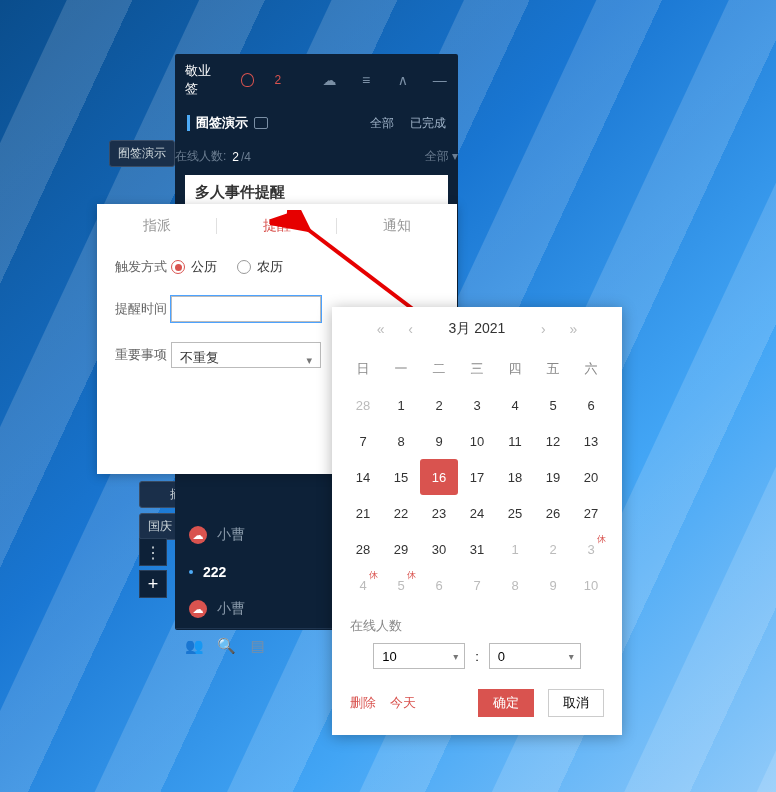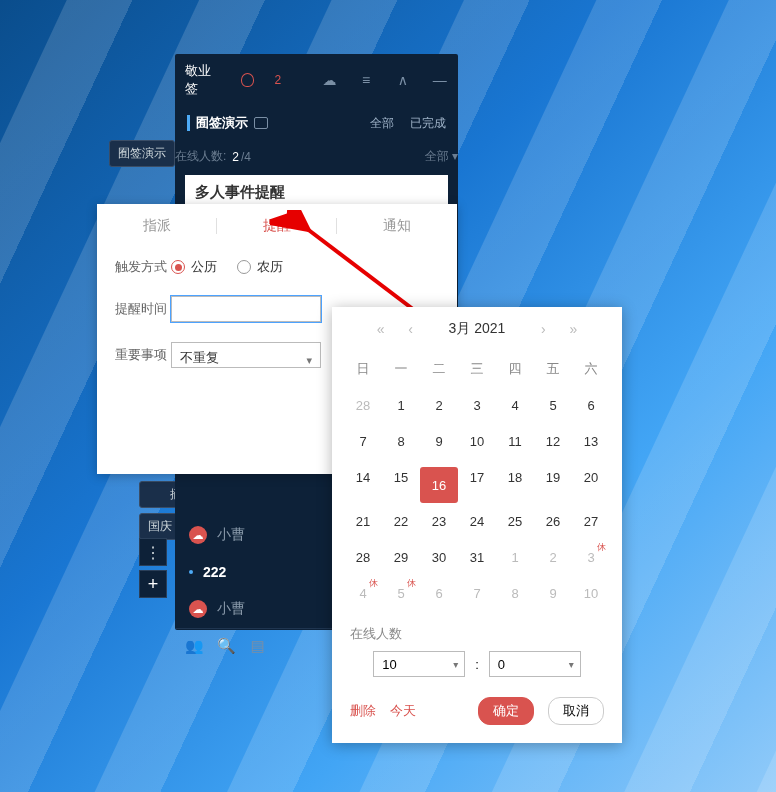--- a/index.html
+++ b/index.html
@@ -302,21 +302,20 @@
   color: #333;
   cursor: pointer;
   position: relative;
 }
 .dp-row.head .dp-cell { color: #888; cursor: default; }
 .dp-cell.other { color: #bbb; }
 .dp-cell.selected {
   background: #d9534f;
   color: #fff;
   border-radius: 3px;
-  margin-top: 8px;
 }
 .dp-cell .badge {
   position: absolute;
   top: 2px; right: 4px;
   font-size: 9px;
   color: #d9534f;
 }
 .dp-time-label {
   color: #888; font-size: 13px;
   padding: 14px 18px 8px;
@@ -344,21 +343,21 @@
   gap: 14px;
 }
 .dp-footer .link { color: #d9534f; font-size: 13px; cursor: pointer; }
 .dp-footer .spacer { flex: 1; }
 .dp-footer .btn {
   height: 28px; padding: 0 14px;
   border: 1px solid #ccc;
   background: #fff;
   cursor: pointer;
   font-size: 13px;
-  border-radius: 12px;
+  border-radius: 0;
 }
 .dp-footer .btn.primary {
   background: #d9534f; color: #fff; border-color: #d9534f;
 }
 </style>
 </head>
 <body>
 
 <div class="left-tag" style="left:109px; top:140px;">囿签演示</div>
 <div class="left-tag" style="left:139px; top:172px;margin-top:40px;">推广</div>

